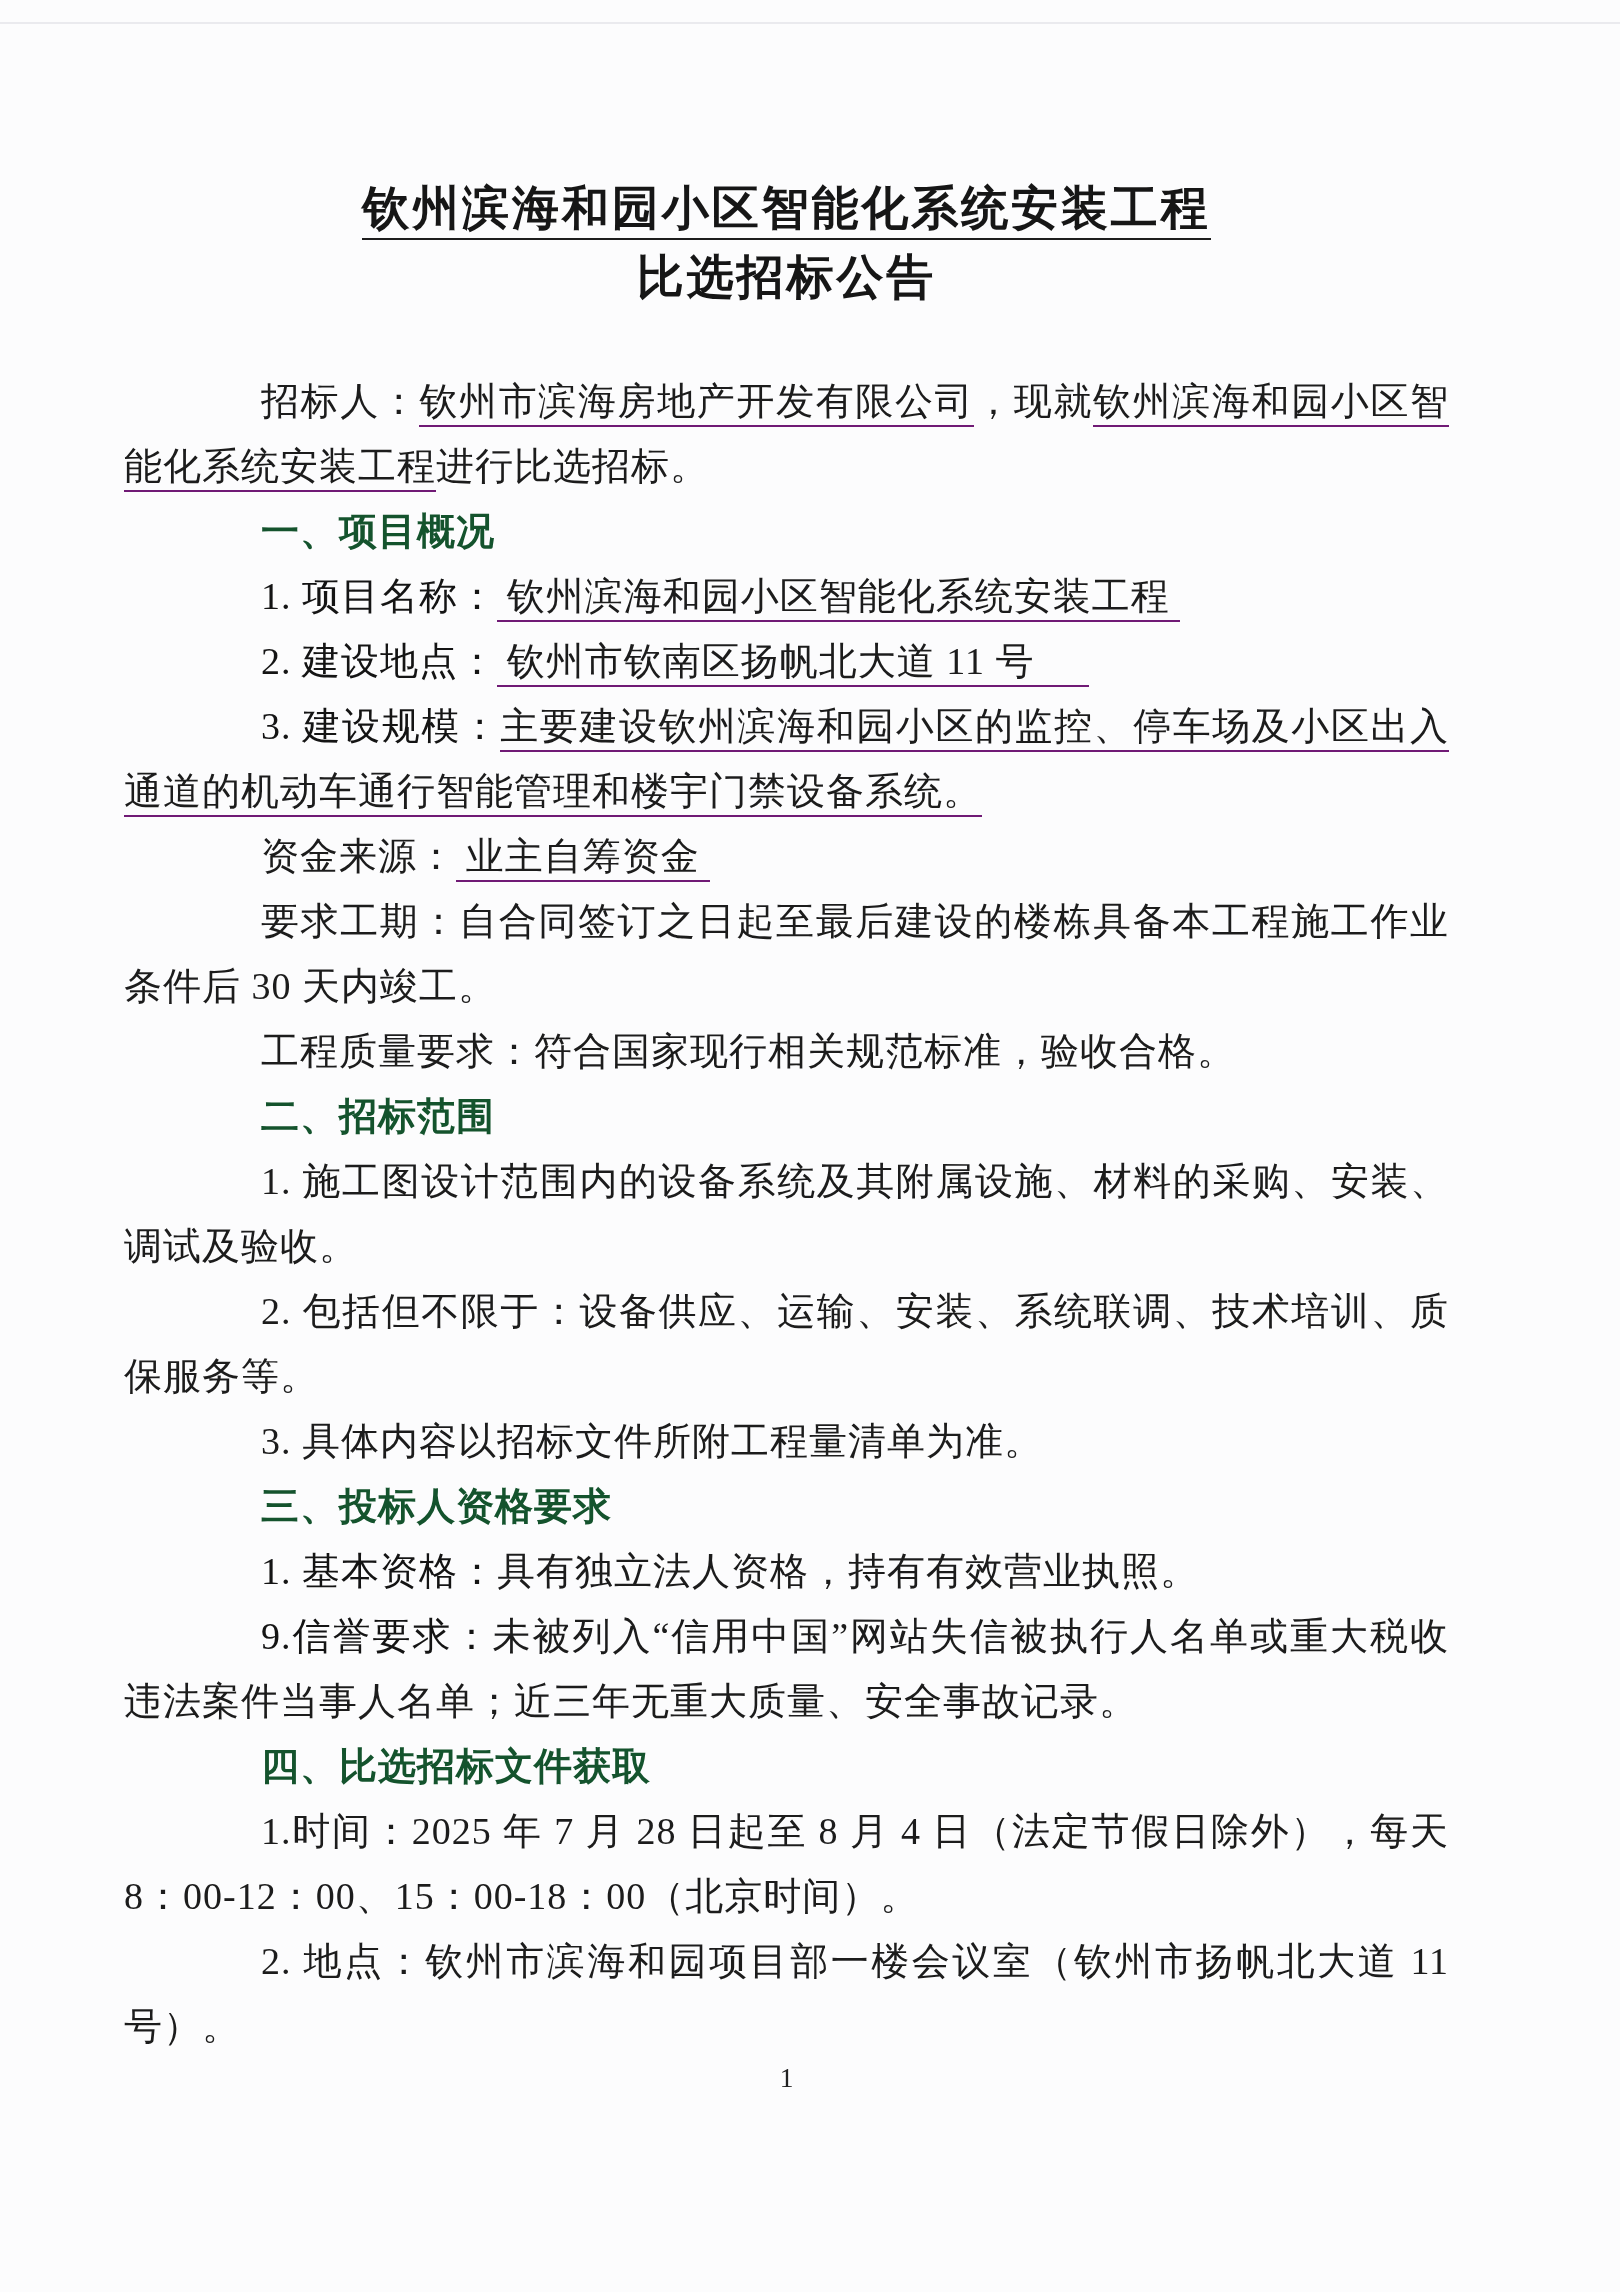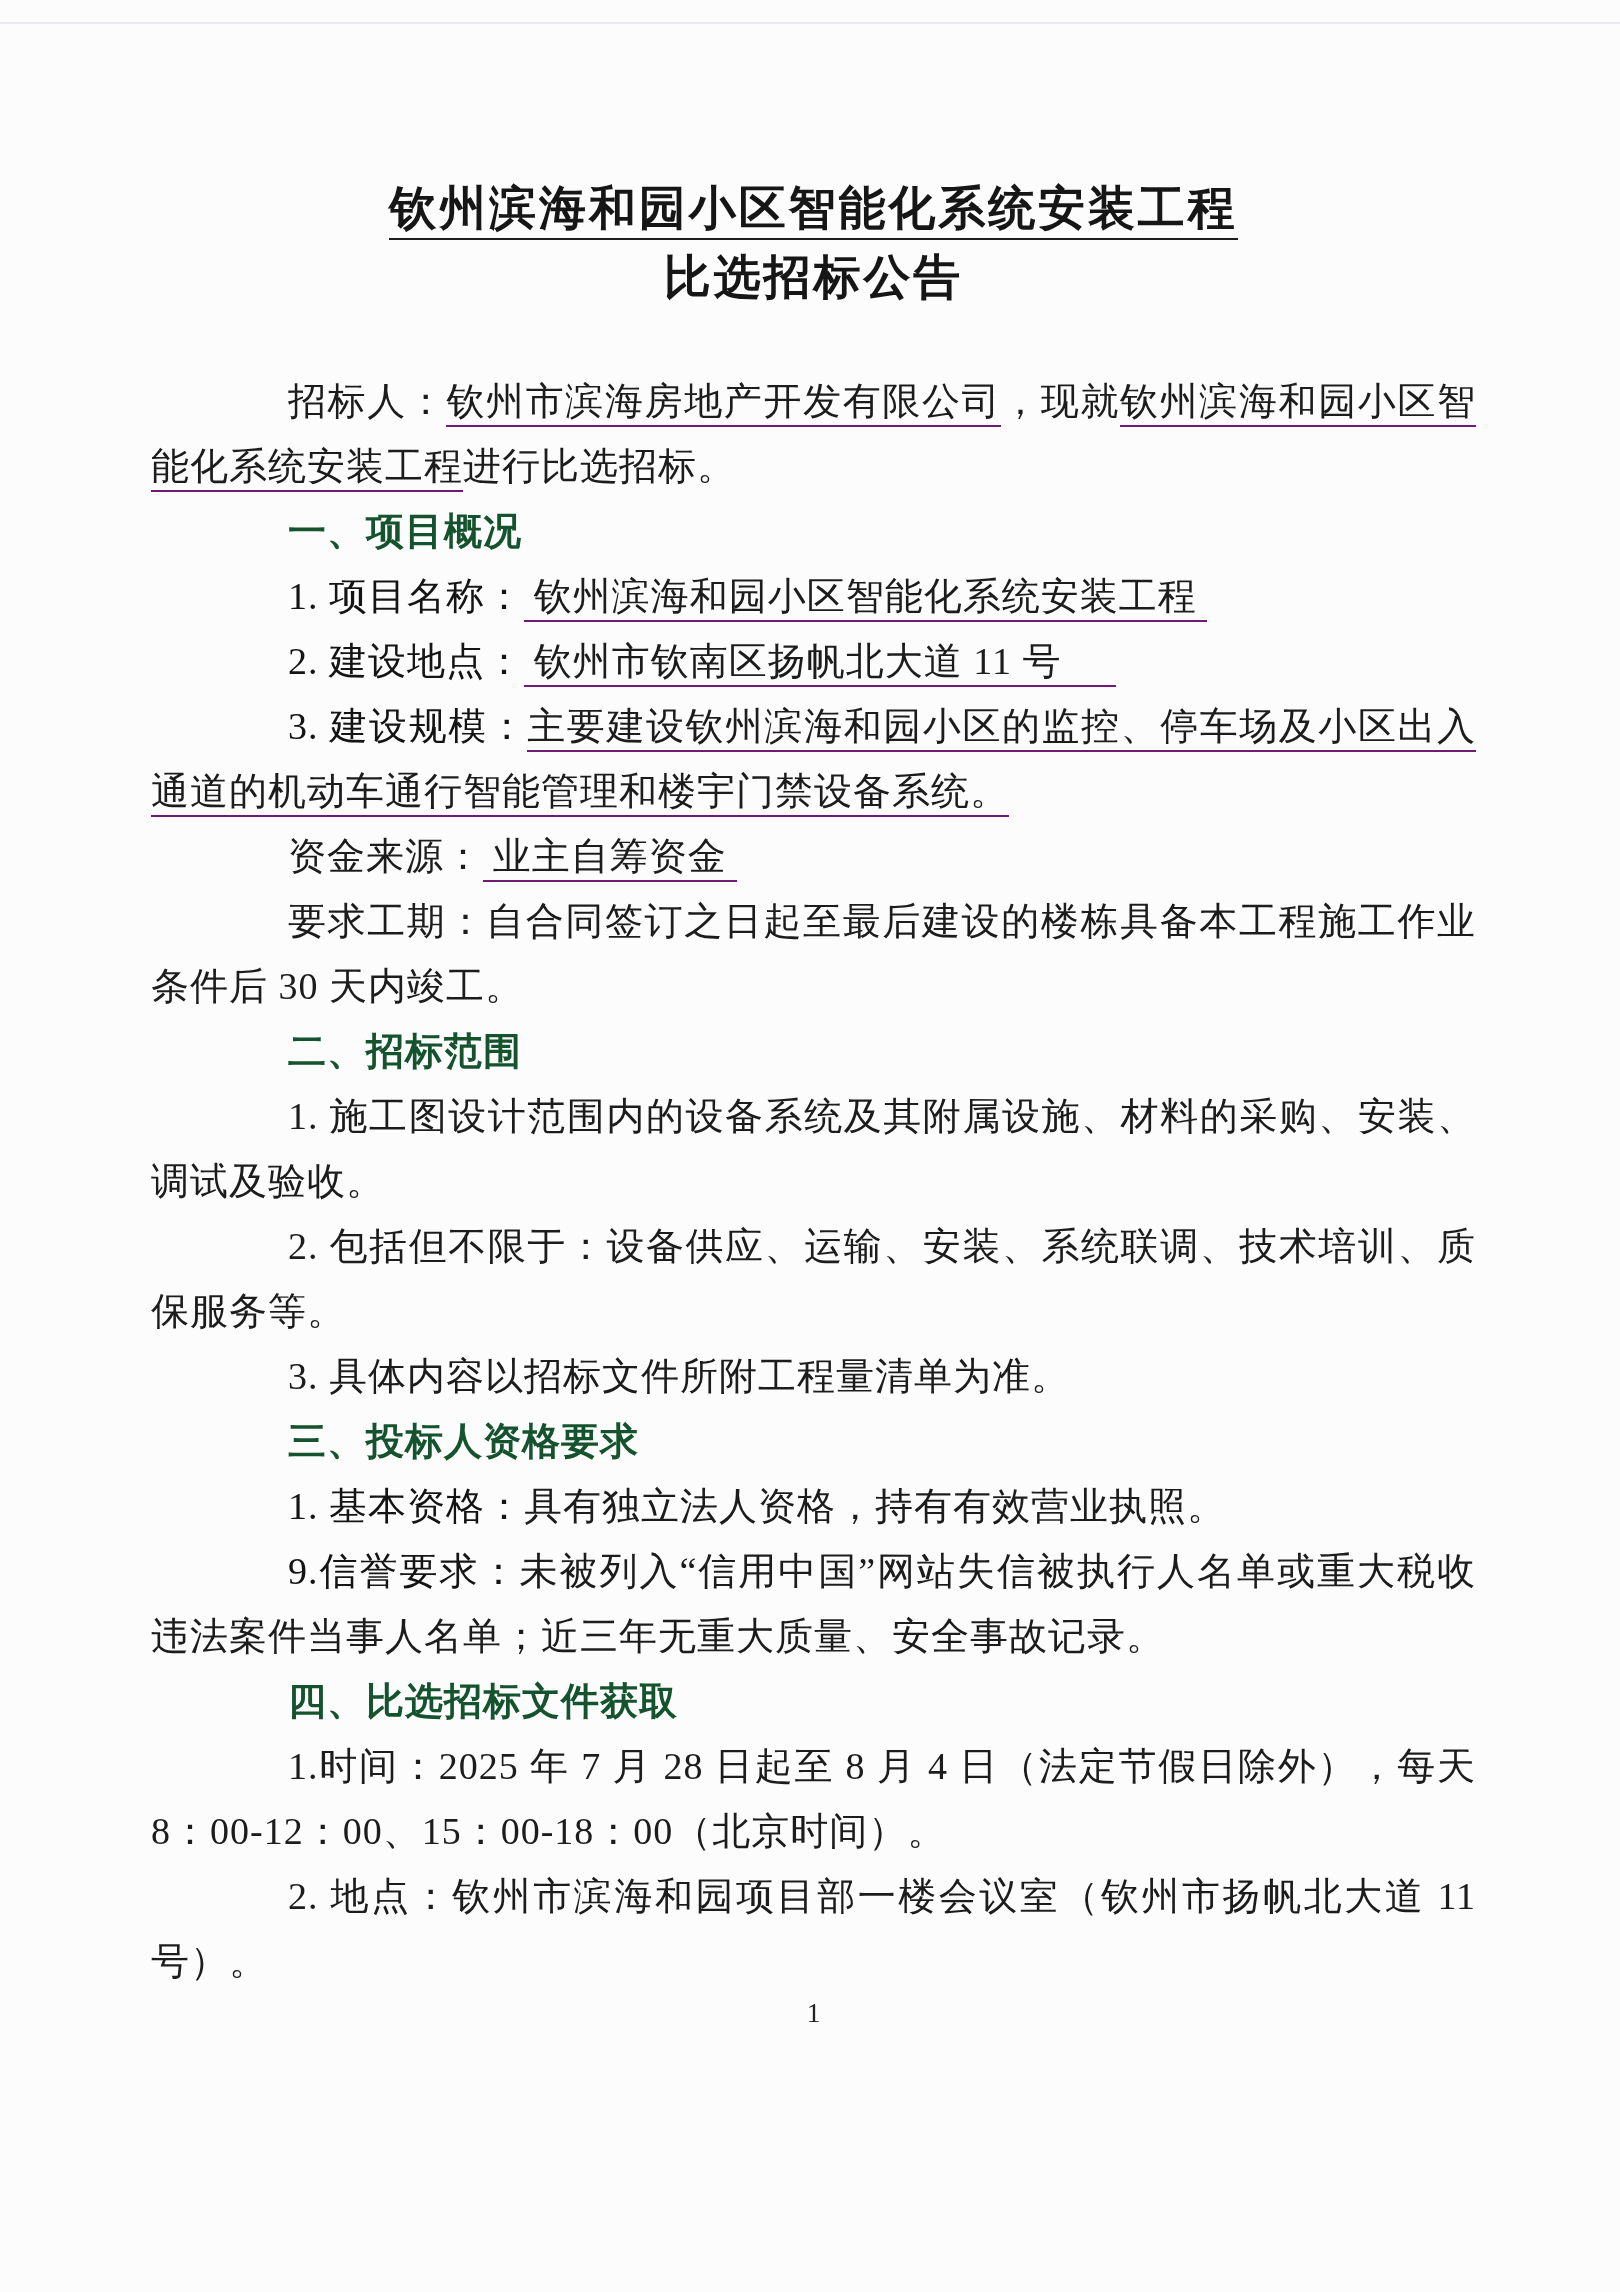--- a/index.html
+++ b/index.html
@@ -9,21 +9,21 @@
     color:#1c1c1c;
     font-family:"Liberation Serif","DejaVu Serif",serif;
     position:relative;
     overflow:hidden;
   }
   .scan-edge {
     position:absolute; top:21.6px; left:0; width:100%; height:2px;
     background:#eaeaee;
   }
   .doc {
-    position:absolute; left:151px; top:0; width:1325px;
+    position:absolute; left:124px; top:0; width:1325px;
   }
   .title {
     text-align:center;
     font-weight:bold;
     font-size:47px;
     line-height:69px;
     letter-spacing:2.9px;
     color:#161616;
   }
   .title-1 { margin-top:174px; }
@@ -79,20 +79,21 @@
 
     <p><span class="lbl">2. 建设地点：</span><span class="u u-pad u-ext">钦州市钦南区扬帆北大道 11 号</span></p>
 
     <p><span class="lbl">3. 建设规模：</span><span class="u">主要建设钦州滨海和园小区的监控、停车场及小区出入通道的机动车通行智能管理和楼宇门禁设备系统。</span></p>
 
     <p><span>资金来源：</span><span class="u u-pad">业主自筹资金</span></p>
 
 
     <p>要求工期：自合同签订之日起至最后建设的楼栋具备本工程施工作业条件后 30 天内竣工。</p>
 
+    <p>工程质量要求：符合国家现行相关规范标准，验收合格。</p>
 
     <p class="h">二、招标范围</p>
 
     <p>1. 施工图设计范围内的设备系统及其附属设施、材料的采购、安装、调试及验收。</p>
     <p>2. 包括但不限于：设备供应、运输、安装、系统联调、技术培训、质保服务等。</p>
     <p>3. 具体内容以招标文件所附工程量清单为准。</p>
 
     <p class="h">三、投标人资格要求</p>
 
     <p><span class="lbl">1. 基本资格：</span><span>具有独立法人资格，持有有效营业执照。</span></p>

